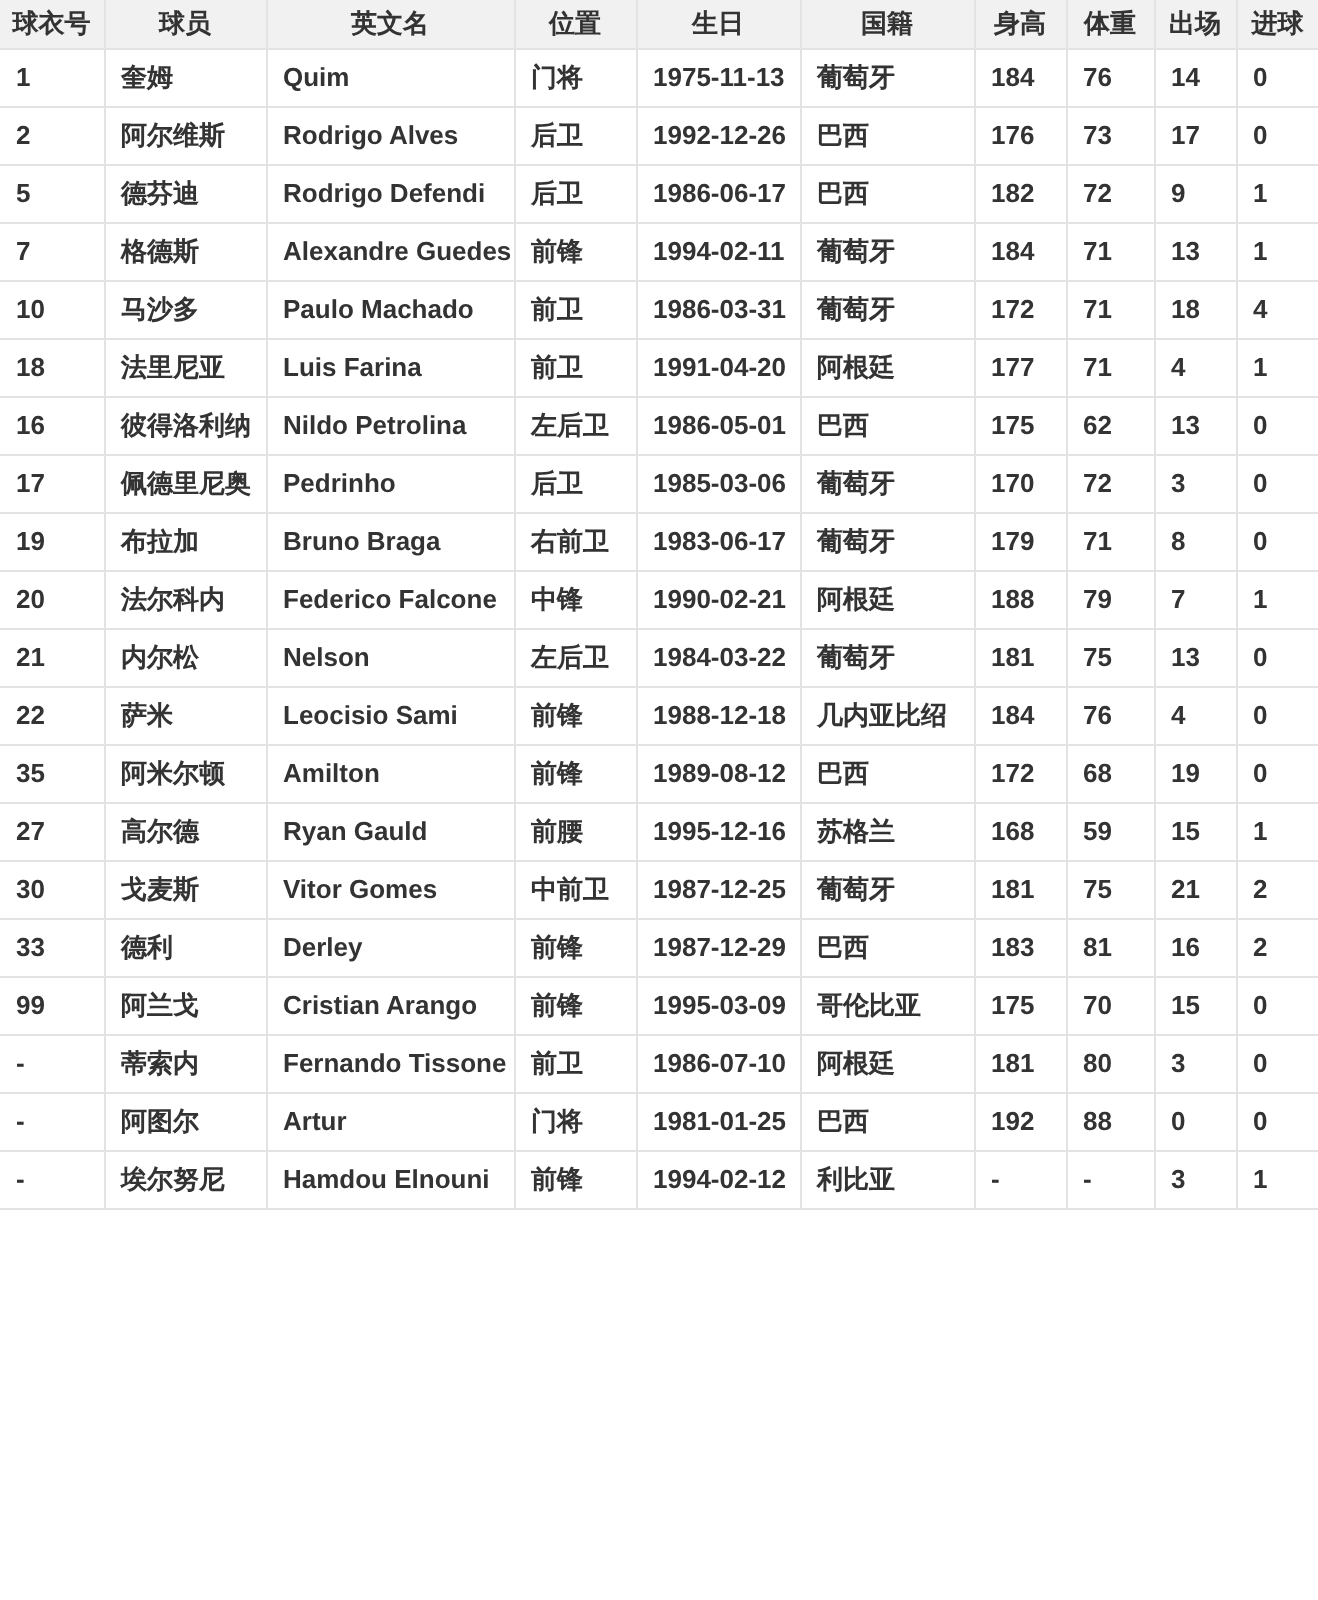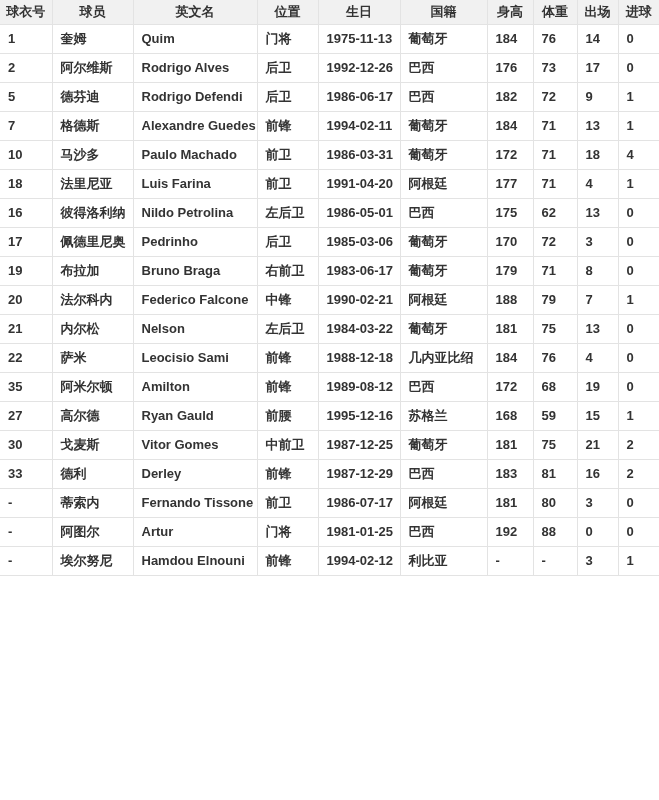--- a/index.html
+++ b/index.html
@@ -267,25 +267,37 @@
           <td>Derley</td>
           <td>前锋</td>
           <td>1987-12-29</td>
           <td>巴西</td>
           <td>183</td>
           <td>81</td>
           <td>16</td>
           <td>2</td>
         </tr>
         <tr>
+          <td>99</td>
+          <td>阿兰戈</td>
+          <td>Cristian Arango</td>
+          <td>前锋</td>
+          <td>1995-03-09</td>
+          <td>哥伦比亚</td>
+          <td>175</td>
+          <td>70</td>
+          <td>15</td>
+          <td>0</td>
+        </tr>
+        <tr>
           <td>-</td>
           <td>蒂索内</td>
           <td>Fernando Tissone</td>
           <td>前卫</td>
-          <td>1986-07-17</td>
+          <td>1986-07-10</td>
           <td>阿根廷</td>
           <td>181</td>
           <td>80</td>
           <td>3</td>
           <td>0</td>
         </tr>
         <tr>
           <td>-</td>
           <td>阿图尔</td>
           <td>Artur</td>

